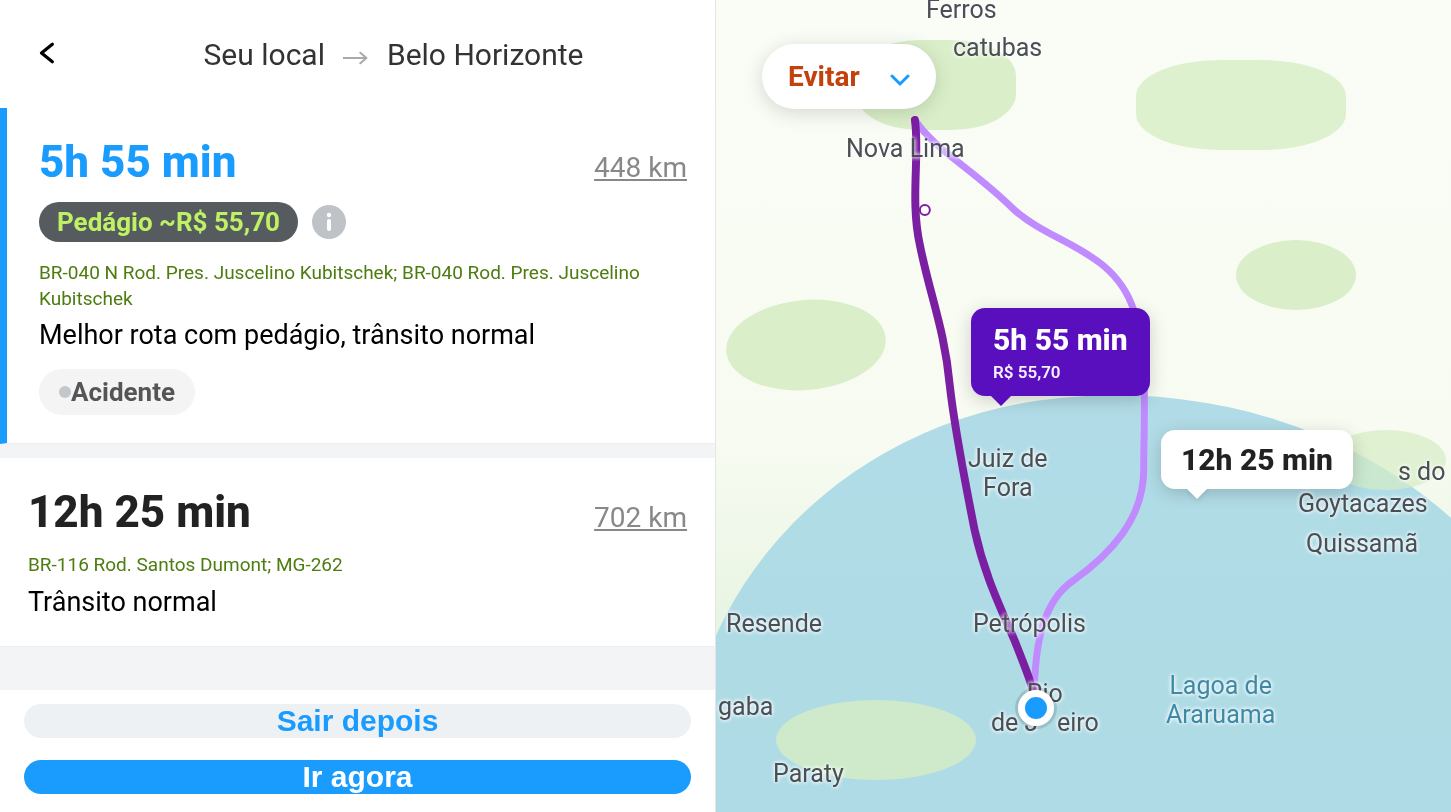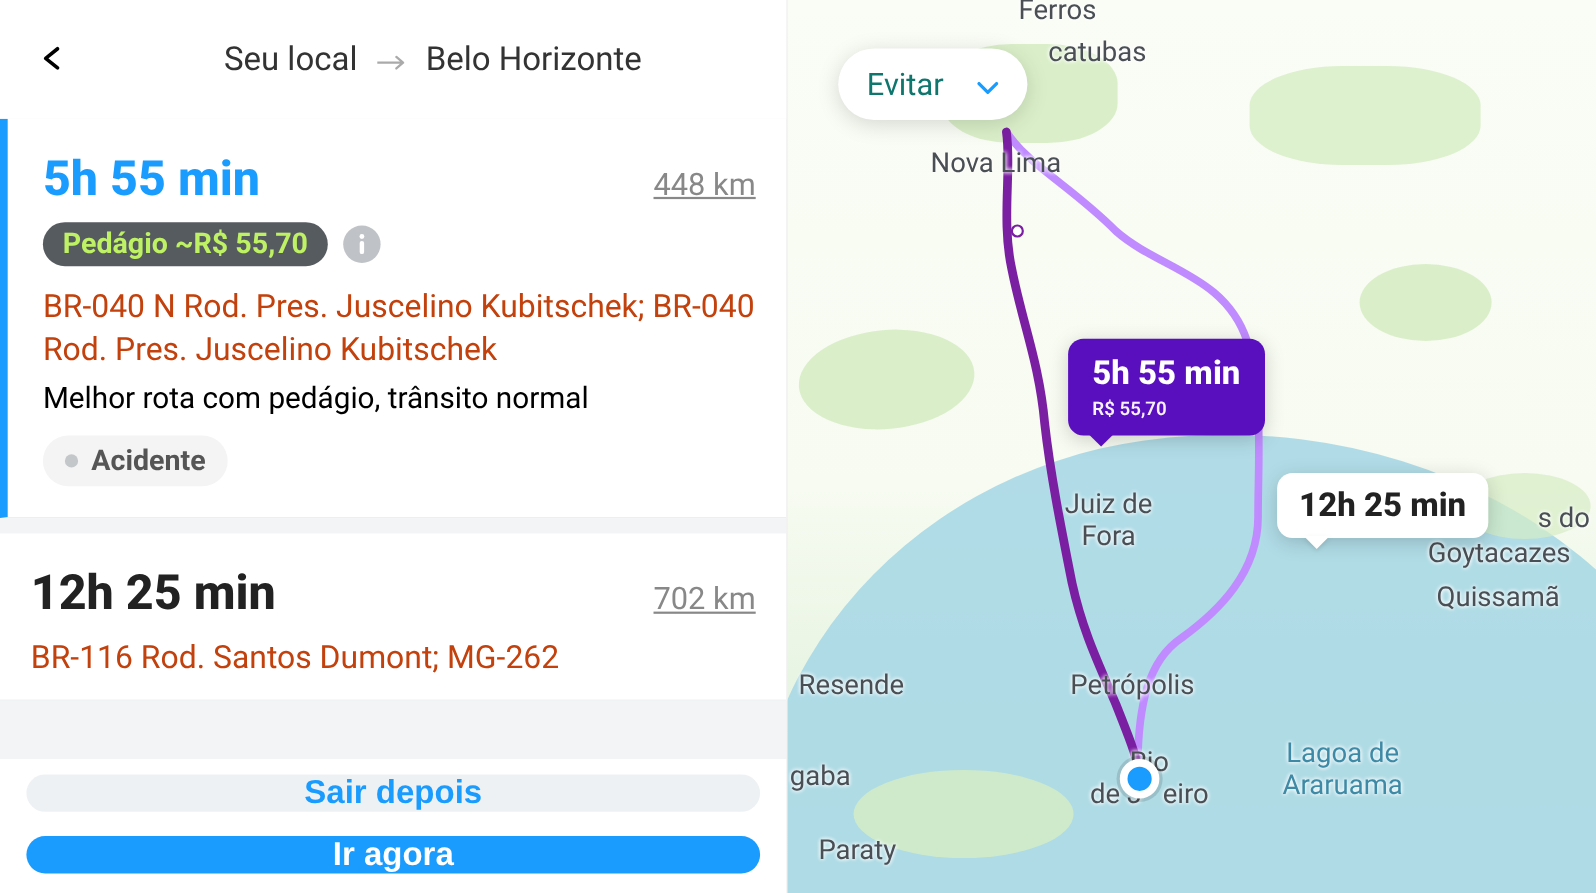--- a/index.html
+++ b/index.html
@@ -80,27 +80,27 @@
   }
   .info-icon {
     width: 34px; height: 34px; border-radius: 50%;
     background: #bfc3c7;
     display: flex; align-items: center; justify-content: center;
     color: #fff;
   }
   .info-icon svg { width: 8px; height: 20px; fill: #fff; }
 
   .route-via {
-    font-size: 29px; line-height: 1.35; color: #c2410c; margin-bottom: 8px;
+    font-size: 19px; line-height: 1.35; color: #4d7c0f; margin-bottom: 8px;
   }
   .route-note {
     font-size: 27px; color: #000000; margin-bottom: 18px;
   }
   .status-chip {
-    display: inline-flex; align-items: center; gap: 12px;
+    display: inline-flex; align-items: center; 
     background: #f4f4f4;
     border-radius: 26px;
     padding: 8px 20px;
     font-size: 26px; font-weight: 700; color: #555;
   }
   .status-dot {
     width: 12px; height: 12px; border-radius: 50%; background: #c4c7ca;
   }
 
   .route-card.alt {
@@ -203,21 +203,21 @@
     filter: drop-shadow(0 2px 2px rgba(0,0,0,.1));
   }
 
   .avoid-chip {
     position: absolute;
     left: 46px; top: 44px;
     background: #fff;
     border-radius: 40px;
     padding: 16px 26px;
     display: flex; align-items: center; gap: 30px;
-    font-size: 28px; font-weight: 400; color: #0f766e;
+    font-size: 28px; font-weight: 700; color: #c2410c;
     box-shadow: 0 4px 20px rgba(0,0,0,.15);
   }
   .avoid-chip svg { width: 20px; height: 12px; }
 
   .city-label {
     position: absolute;
     font-size: 25px; color: #4a4f55;
     text-align: center;
     text-shadow: 0 0 4px #fff, 0 0 4px #fff;
     line-height: 1.15;
@@ -271,20 +271,21 @@
         <span>Acidente</span>
       </div>
     </div>
 
     <div class="route-card alt">
       <div class="route-top">
         <div class="route-time">12h 25 min</div>
         <div class="route-dist">702 km</div>
       </div>
       <div class="route-via">BR-116 Rod. Santos Dumont; MG-262</div>
+      <div class="route-note">Trânsito normal</div>
     </div>
 
   </div>
 
   <div class="footer">
     <button class="btn secondary">Sair depois</button>
     <button class="btn primary">Ir agora</button>
   </div>
 </div>
 
@@ -318,21 +319,21 @@
 
   <div class="city-label" style="left:210px; top:-4px;">Ferros</div>
   <div class="city-label" style="left:237px; top:34px;">catubas</div>
   <div class="city-label" style="left:130px; top:135px;">Nova Lima</div>
   <div class="city-label" style="left:252px; top:445px; white-space:pre;">Juiz de
 Fora</div>
   <div class="city-label" style="left:225px; top:610px;padding-left:32px;">Petrópolis</div>
   <div class="city-label" style="left:275px; top:680px; white-space:pre;">Rio
 de J   eiro</div>
   <div class="city-label" style="left:10px;  top:610px;">Resende</div>
-  <div class="city-label" style="left:28px;  top:760px;">Paraty</div>
+  <div class="city-label" style="left:57px;  top:760px;">Paraty</div>
   <div class="city-label" style="left:2px;   top:693px;">gaba</div>
   <div class="city-label" style="left:682px; top:458px;">s do</div>
   <div class="city-label" style="left:582px; top:490px;">Goytacazes</div>
   <div class="city-label" style="left:590px; top:530px;">Quissamã</div>
   <div class="city-label water" style="left:450px; top:672px; white-space:pre;">Lagoa de
 Araruama</div>
 
   <div class="start-pin" style="left:320px; top:708px;"></div>
 
   <div class="callout primary" style="left:255px; top:308px;">

